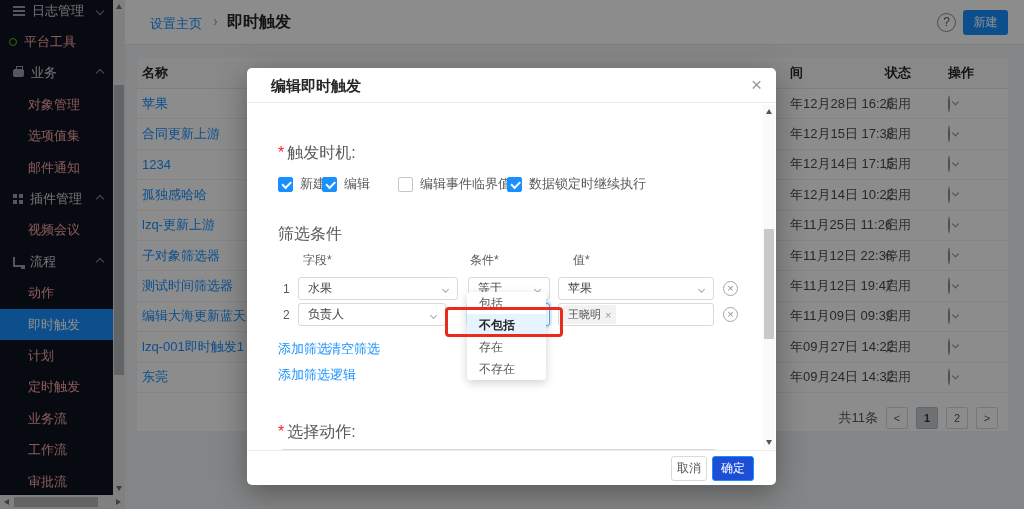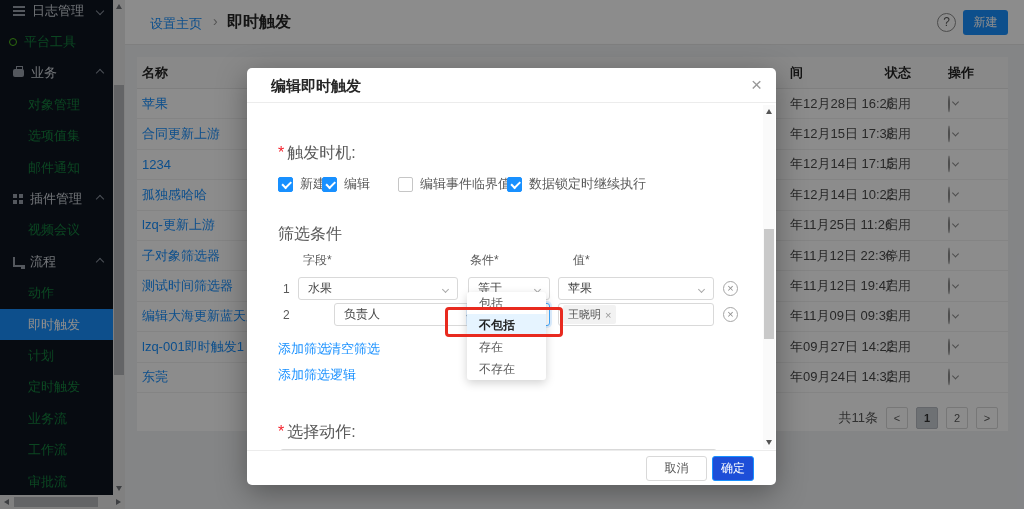--- a/index.html
+++ b/index.html
@@ -5,21 +5,21 @@
   * { margin:0; padding:0; box-sizing:border-box; }
   html,body { background:#444; }
   .screen { position:relative; width:1024px; height:509px; overflow:hidden;
             background:#f0f2f5; font-family:"Liberation Sans","DejaVu Sans",sans-serif;
             -webkit-font-smoothing:antialiased; }
 
   
   .sidebar { position:absolute; left:0; top:0; width:125px; height:509px; background:#0d1420; z-index:1; }
   .side-items { position:absolute; left:0; top:-5px; width:113px; }
   .side-item { height:31.4px; display:flex; align-items:center; font-size:13px;
-               color:#15803d; position:relative; cursor:pointer; }
+               color:#fca5a5; position:relative; cursor:pointer; }
   .side-item.group { color:#cfd4da; padding-left:13px; gap:7px; }
   .side-item.toplevel { padding-left:9px; gap:7px; }
   .side-item.child { padding-left:28px; }
   .side-item.active { background:#1890ff; color:#fff; }
   .chev { width:6px; height:6px; border-right:1.4px solid #8a919c; border-bottom:1.4px solid #8a919c; display:inline-block; }
   .chev.down { transform:rotate(45deg); }
   .chev.up { transform:rotate(-135deg); }
   .group .chev { position:absolute; right:10px; }
   .ic-list { width:12px; height:10px; border-top:2px solid #9aa1ab; border-bottom:2px solid #9aa1ab;
              position:relative; }
@@ -101,21 +101,21 @@
          display:inline-flex; gap:4px; align-items:center; }
   .tag .tx { color:#999; cursor:pointer; }
   .rm { position:absolute; width:15px; height:15px; border:1px solid #a6a6a6; border-radius:50%;
         color:#8c8c8c; font-size:11px; text-align:center; line-height:13px; cursor:pointer; }
   .mlink { position:absolute; font-size:13px; color:#1890ff; cursor:pointer; white-space:nowrap; }
   .action-box { position:absolute; left:33px; top:345px; width:437px; height:25px; border:1px solid #d9d9d9;
                 border-radius:3px; font-size:12px; color:#555; display:flex; align-items:center;
                 padding:0 10px; cursor:pointer; }
   .m-foot { position:absolute; left:0; bottom:0; width:100%; height:35px; border-top:1px solid #ececec; }
   .btn { position:absolute; top:5px; height:25px; border-radius:3px; font-size:12px; cursor:pointer; }
-  .btn.ghost { right:69px; width:61px; background:#fff; border:1px solid #d9d9d9; color:#555; }
+  .btn.ghost { right:69px; width:36px; background:#fff; border:1px solid #d9d9d9; color:#555; }
   .btn.primary { right:22px; width:42px; background:#1d4ed8; border:1px solid #1890ff; color:#fff; }
   
   .msb { position:absolute; right:1px; top:37px; width:12px; height:344px; background:#fafafa; z-index:21; }
   .msb .thumb { position:absolute; left:1px; top:124px; width:10px; height:110px; background:#c9c9c9; }
   .msb .tri.up { border-bottom-color:#555; } .msb .tri.downn { border-top-color:#555; }
 
   
   .dropdown { position:absolute; left:467px; top:292px; width:79px; height:88px; background:#fff;
               border-radius:3px; box-shadow:0 3px 10px rgba(0,0,0,.18); z-index:30; overflow:hidden; }
   .opt { height:22px; line-height:22px; padding:0 12px; font-size:12px; color:#595959; cursor:pointer; }
@@ -334,21 +334,21 @@
         <span>等于</span>
         <span class="sc"></span>
       </div>
       <div class="sel" style="left:311px; top:173px; width:156px;">
         <span>苹果</span>
         <span class="sc"></span>
       </div>
       <span class="rm" style="left:476px; top:177px;">×</span>
 
       <span class="frow-num" style="left:36px; top:204px;">2</span>
-      <div class="sel" style="left:51px; top:199px; width:148px;margin-left:36px;">
+      <div class="sel" style="left:51px; top:199px; width:148px;">
         <span>负责人</span>
         <span class="sc"></span>
       </div>
       <div class="sel open" style="left:221px; top:199px; width:82px;">
         <span>不包括</span>
         <span class="sc"></span>
       </div>
       <div class="sel" style="left:311px; top:199px; width:156px; padding:0 4px;">
         <span class="tag">
           <span>王晓明</span>

